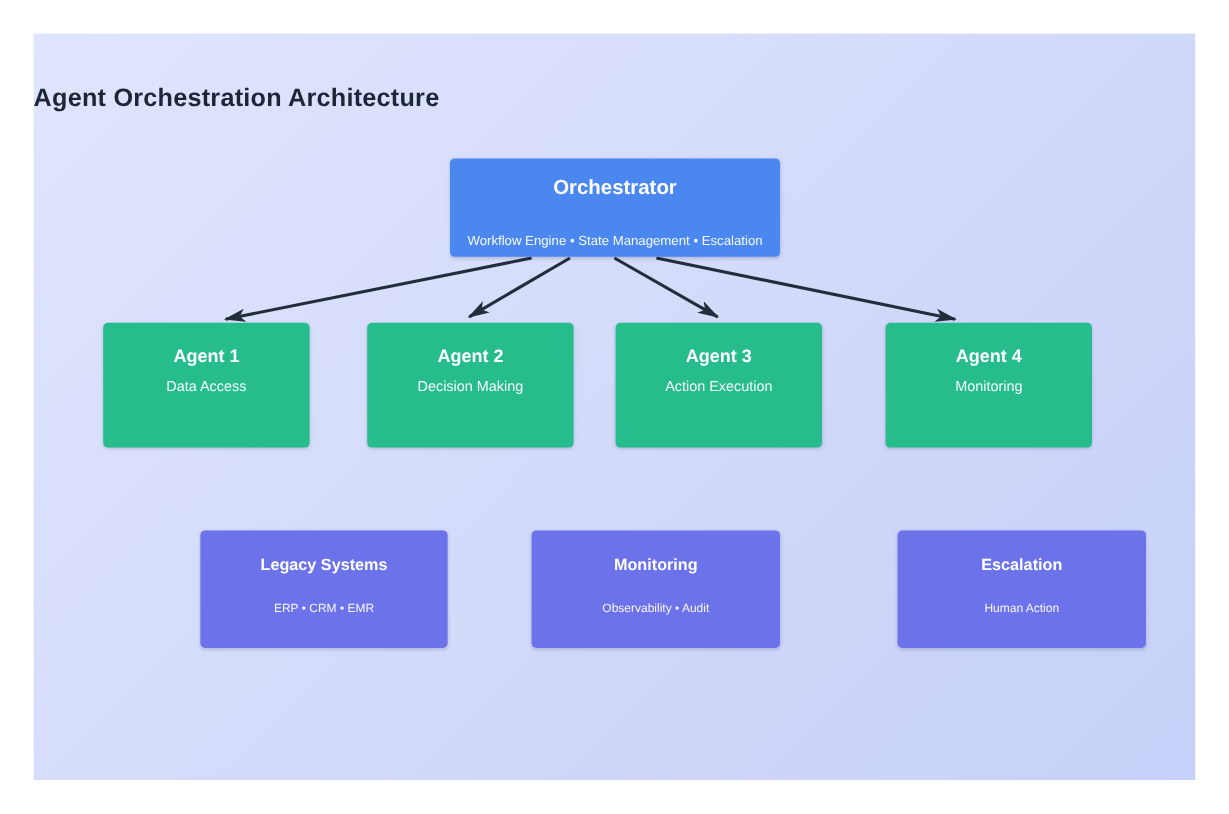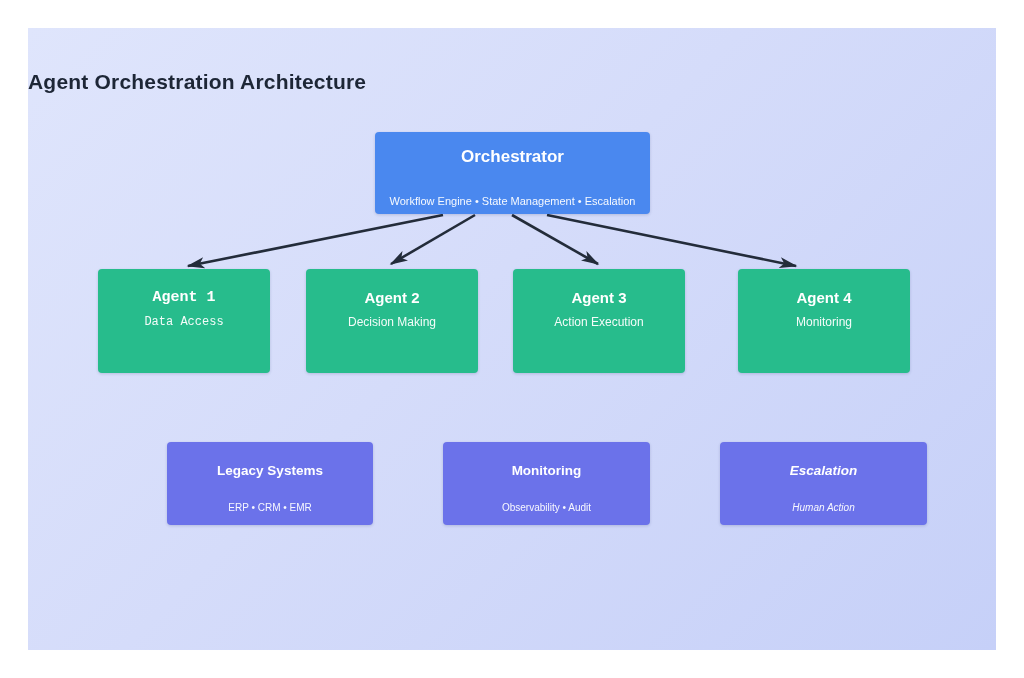--- a/index.html
+++ b/index.html
@@ -45,31 +45,31 @@
   .node-title { font-weight: bold; }
   .node-sub { color: rgba(255,255,255,0.95); }
 
   .orchestrator { left: 347px; top: 104px; width: 275px; height: 82px; padding-top: 14px; }
   .orchestrator .node-title { font-size: 17px; line-height: 21px; }
   .orchestrator .node-sub   { font-size: 11px; line-height: 13px; margin-top: 28px; text-align: center; }
 
   .agent { top: 241px; width: 172px; height: 104px; padding-top: 19px; }
   .agent .node-title { font-size: 15px; line-height: 20px; }
   .agent .node-sub   { font-size: 12px; line-height: 13px; margin-top: 8px; }
-  .agent-1 { left: 70px; font-family: Liberation Mono, monospace; }
+  .agent-1 { left: 58px; }
   .agent-2 { left: 278px; }
   .agent-3 { left: 485px; }
   .agent-4 { left: 710px; }
 
-  .support { top: 414px; width: 207px; height: 83px; padding-top: 20px; }
+  .support { top: 414px; width: 207px; height: 98px; padding-top: 20px; }
   .support .node-title { font-size: 13.5px; line-height: 18px; }
   .support .node-sub   { font-size: 10px; line-height: 13px; margin-top: 21px; }
   .support-1 { left: 139px; width: 206px; }
   .support-2 { left: 415px; }
-  .support-3 { left: 692px; font-style: italic; }
+  .support-3 { left: 720px; }
 </style>
 </head>
 <body>
 
 <div class="canvas">
 
   <h1 class="diagram-title">Agent Orchestration Architecture</h1>
 
   <svg class="edges" viewBox="0 0 968 622" xmlns="http://www.w3.org/2000/svg">
     <defs>

